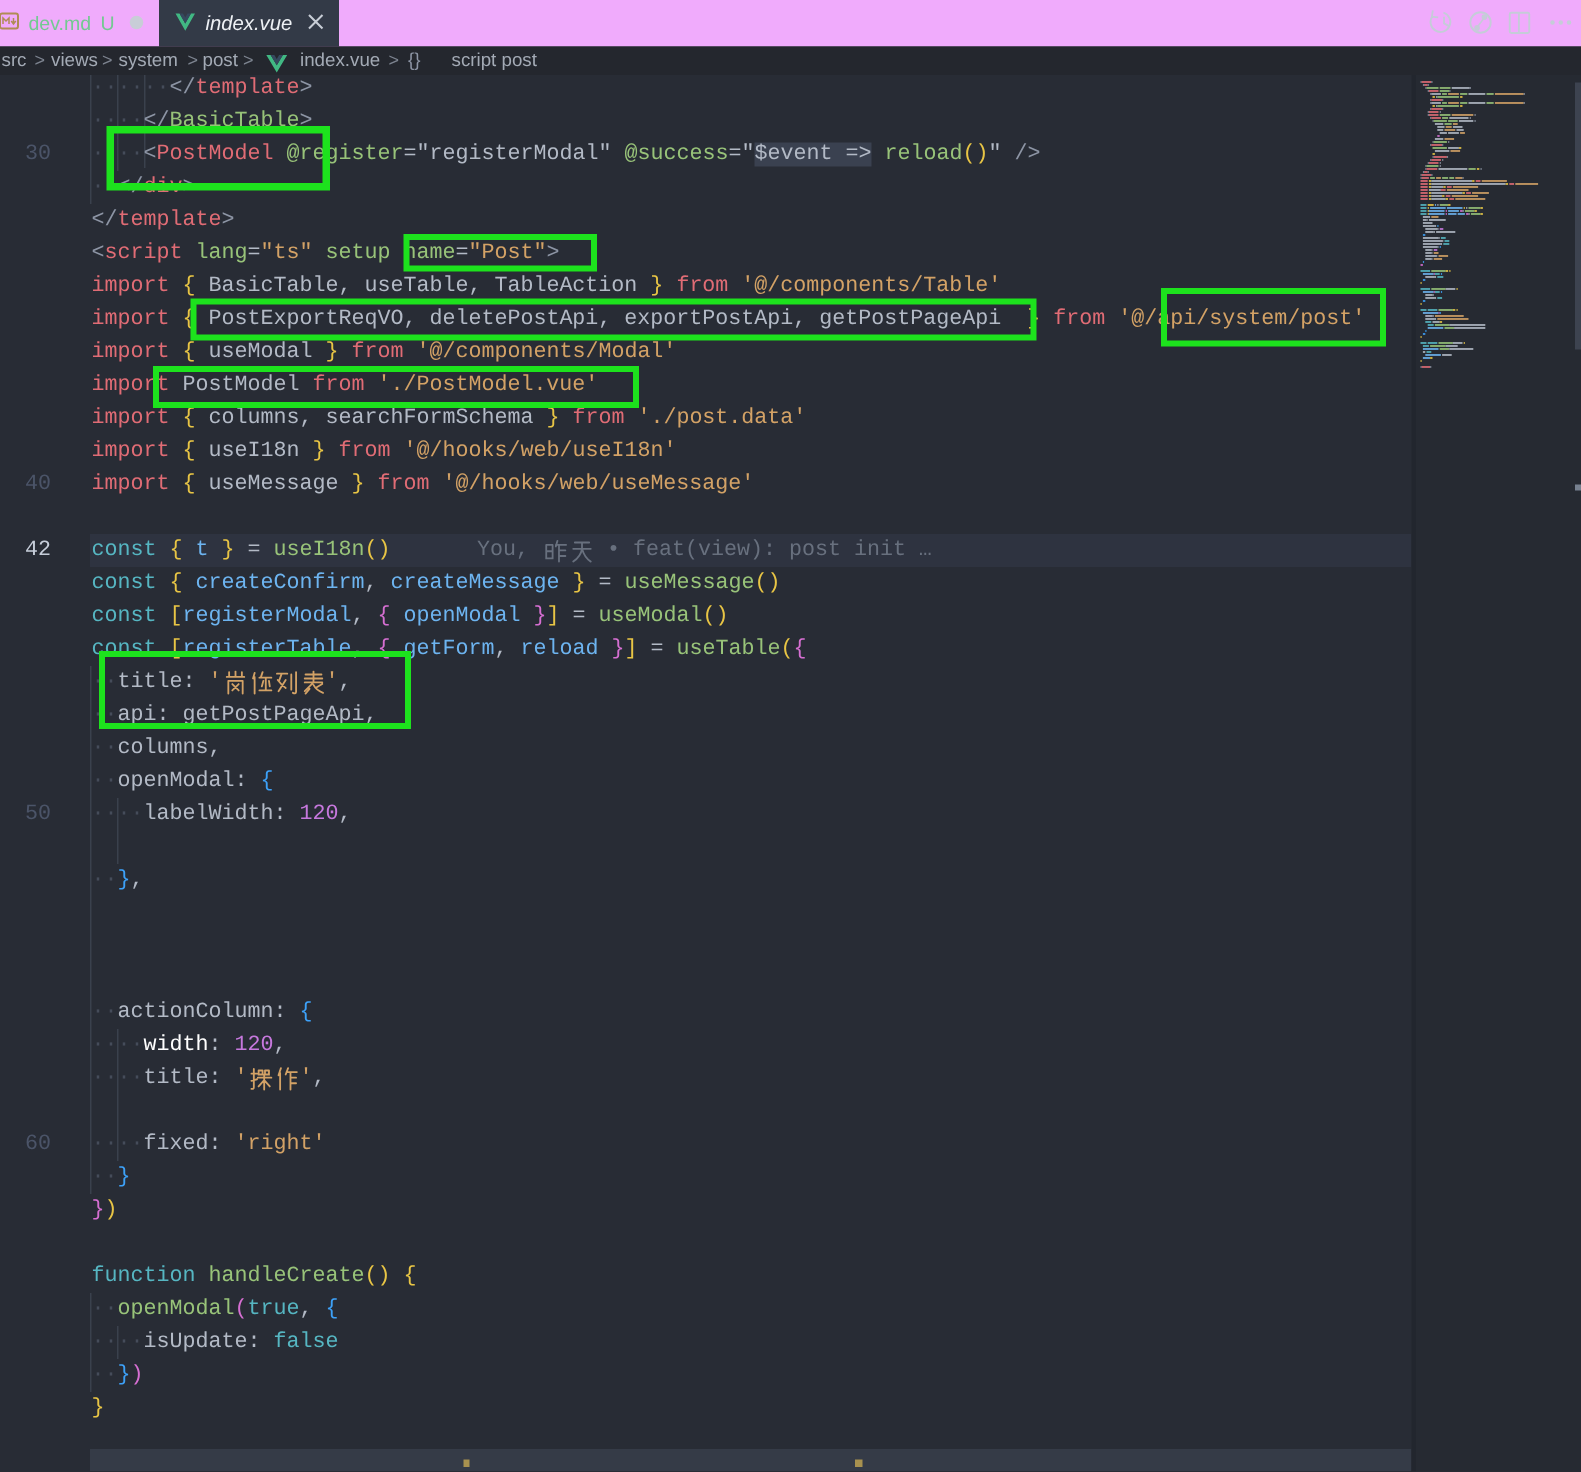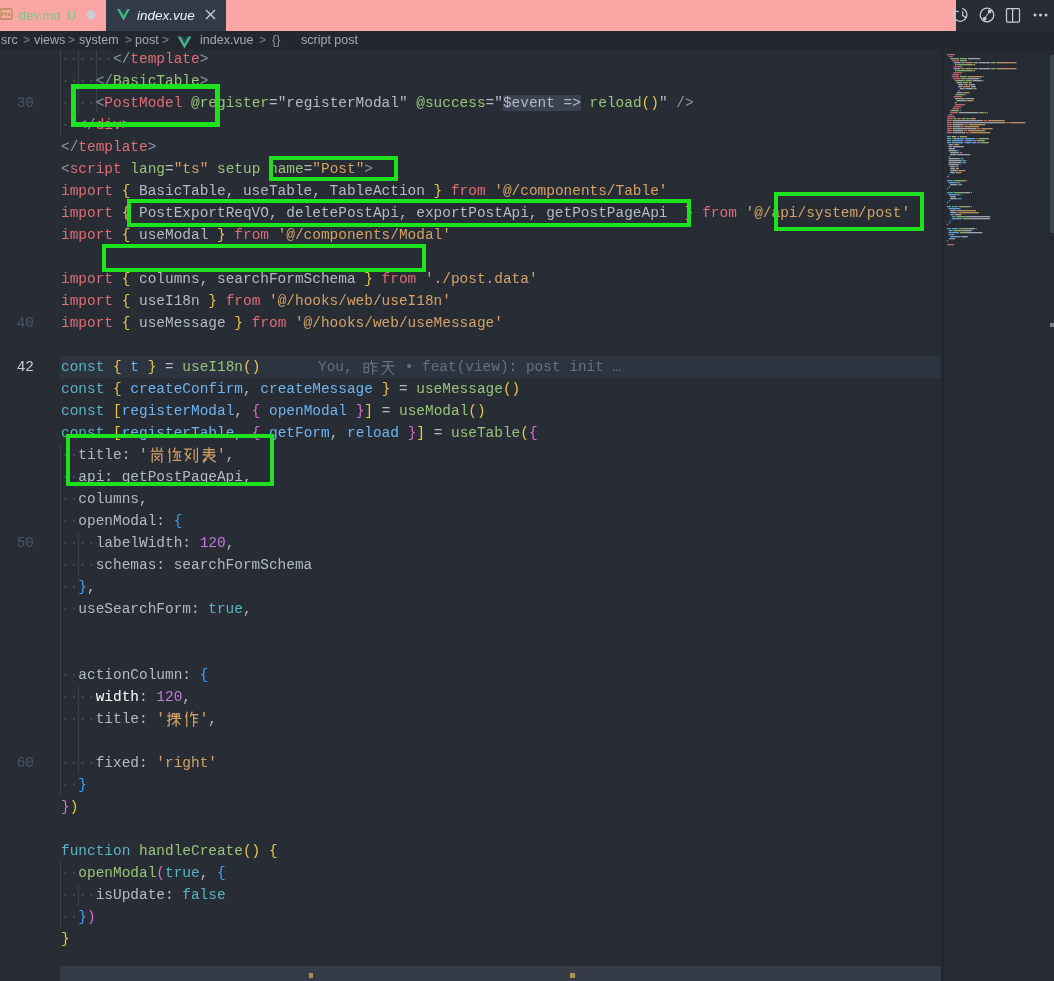--- a/index.html
+++ b/index.html
@@ -1,16 +1,16 @@
 <!DOCTYPE html>
 <html><head><meta charset="utf-8"><style>
 * {margin:0;padding:0;box-sizing:border-box}
 html,body {width:1054px;height:981px;background:#282c35;overflow:hidden;position:relative;
  font-family:"Liberation Mono",monospace}
-.tabbar {position:absolute;left:0;top:0;width:956px;height:31px;background:#fca5a5;z-index:20}
+.tabbar {position:absolute;left:0;top:0;width:1054px;height:31px;background:#f0abfc;z-index:20}
 .tab2 {position:absolute;left:106px;top:0;width:120px;height:31px;background:#333a47}
 .crumb {position:absolute;left:0;top:31px;width:1054px;height:19px;background:#24272e;z-index:20;
  color:#a3aab5;font-family:"Liberation Sans",sans-serif;font-size:12.5px;line-height:19px}
 .sep {position:absolute;color:#7d8490;font-size:12px}
 .ed {position:absolute;left:0;top:0;width:941px;height:981px;background:#282c35;overflow:hidden}
 .cl {position:absolute;left:61px;height:22px;line-height:22px;font-size:14.45px;white-space:pre;color:#b3bac6}
 .cj {display:inline-block;width:17.34px;height:22px;position:relative;vertical-align:top}
 .gn {position:absolute;left:0;width:34px;height:22px;line-height:22px;font-size:14.45px;text-align:right}
 .hline {position:absolute;left:60px;top:356px;width:881px;height:22px;background:#2e3340}
 .bbar {position:absolute;left:60px;top:966px;width:881px;height:15px;background:#353b47}
@@ -88,20 +88,21 @@
     <div class="gn" style="top:752px;color:#4b5468">60</div>
  <div class="cl" style="top:48px"><span style="color:#454c5a">······</span><span style="color:#8d95a5">&lt;/</span><span style="color:#e06c75">template</span><span style="color:#8d95a5">&gt;</span></div>
     <div class="cl" style="top:70px"><span style="color:#454c5a">····</span><span style="color:#8d95a5">&lt;/</span><span style="color:#98c379">BasicTable</span><span style="color:#8d95a5">&gt;</span></div>
     <div class="cl" style="top:92px"><span style="color:#454c5a">····</span><span style="color:#8d95a5">&lt;</span><span style="color:#e06c75">PostModel</span> <span style="color:#98c379">@register</span><span style="color:#b3bac6">=</span><span style="color:#b3bac6">"</span><span style="color:#b3bac6">registerModal</span><span style="color:#b3bac6">"</span> <span style="color:#98c379">@success</span><span style="color:#b3bac6">=</span><span style="color:#b3bac6">"</span><span style="background:#3a4150;color:#b3bac6">$event =&gt;</span> <span style="color:#98c379">reload</span><span style="color:#e8c545">()</span><span style="color:#b3bac6">"</span> <span style="color:#8d95a5">/&gt;</span></div>
     <div class="cl" style="top:114px"><span style="color:#454c5a">··</span><span style="color:#8d95a5">&lt;/</span><span style="color:#e06c75">div</span><span style="color:#8d95a5">&gt;</span></div>
     <div class="cl" style="top:136px"><span style="color:#8d95a5">&lt;/</span><span style="color:#e06c75">template</span><span style="color:#8d95a5">&gt;</span></div>
     <div class="cl" style="top:158px"><span style="color:#8d95a5">&lt;</span><span style="color:#e06c75">script</span> <span style="color:#98c379">lang</span><span style="color:#b3bac6">=</span><span style="color:#d3a266">"ts"</span> <span style="color:#98c379">setup</span> <span style="color:#98c379">name</span><span style="color:#b3bac6">=</span><span style="color:#d3a266">"Post"</span><span style="color:#8d95a5">&gt;</span></div>
     <div class="cl" style="top:180px"><span style="color:#e06c75">import</span> <span style="color:#e8c545">{</span><span style="color:#b3bac6"> BasicTable, useTable, TableAction </span><span style="color:#e8c545">}</span> <span style="color:#e06c75">from</span><span style="color:#d3a266"> '@/components/Table'</span></div>
     <div class="cl" style="top:202px"><span style="color:#e06c75">import</span> <span style="color:#e8c545">{</span><span style="color:#b3bac6"> PostExportReqVO, deletePostApi, exportPostApi, getPostPageApi  </span><span style="color:#e8c545">}</span> <span style="color:#e06c75">from</span><span style="color:#d3a266"> '@/api/system/post'</span></div>
     <div class="cl" style="top:224px"><span style="color:#e06c75">import</span> <span style="color:#e8c545">{</span><span style="color:#b3bac6"> useModal </span><span style="color:#e8c545">}</span> <span style="color:#e06c75">from</span><span style="color:#d3a266"> '@/components/Modal'</span></div>
+    <div class="cl" style="top:246px"><span style="color:#e06c75">import</span><span style="color:#b3bac6"> PostModel </span><span style="color:#e06c75">from</span><span style="color:#d3a266"> './PostModel.vue'</span></div>
     <div class="cl" style="top:268px"><span style="color:#e06c75">import</span> <span style="color:#e8c545">{</span><span style="color:#b3bac6"> columns, searchFormSchema </span><span style="color:#e8c545">}</span> <span style="color:#e06c75">from</span><span style="color:#d3a266"> './post.data'</span></div>
     <div class="cl" style="top:290px"><span style="color:#e06c75">import</span> <span style="color:#e8c545">{</span><span style="color:#b3bac6"> useI18n </span><span style="color:#e8c545">}</span> <span style="color:#e06c75">from</span><span style="color:#d3a266"> '@/hooks/web/useI18n'</span></div>
     <div class="cl" style="top:312px"><span style="color:#e06c75">import</span> <span style="color:#e8c545">{</span><span style="color:#b3bac6"> useMessage </span><span style="color:#e8c545">}</span> <span style="color:#e06c75">from</span><span style="color:#d3a266"> '@/hooks/web/useMessage'</span></div>
     <div class="cl" style="top:334px"></div>
     <div class="cl" style="top:356px"><span style="color:#56b6c2">const</span> <span style="color:#e8c545">{</span> <span style="color:#6db4f0">t</span> <span style="color:#e8c545">}</span><span style="color:#b3bac6"> = </span><span style="color:#98c379">useI18n</span><span style="color:#e8c545">()</span></div>
     <div class="cl" style="top:378px"><span style="color:#56b6c2">const</span> <span style="color:#e8c545">{</span> <span style="color:#6db4f0">createConfirm</span><span style="color:#b3bac6">, </span><span style="color:#6db4f0">createMessage</span> <span style="color:#e8c545">}</span><span style="color:#b3bac6"> = </span><span style="color:#98c379">useMessage</span><span style="color:#e8c545">()</span></div>
     <div class="cl" style="top:400px"><span style="color:#56b6c2">const</span> <span style="color:#e8c545">[</span><span style="color:#6db4f0">registerModal</span><span style="color:#b3bac6">, </span><span style="color:#d66fd2">{</span> <span style="color:#6db4f0">openModal</span> <span style="color:#d66fd2">}</span><span style="color:#e8c545">]</span><span style="color:#b3bac6"> = </span><span style="color:#98c379">useModal</span><span style="color:#e8c545">()</span></div>
     <div class="cl" style="top:422px"><span style="color:#56b6c2">const</span> <span style="color:#e8c545">[</span><span style="color:#6db4f0">registerTable</span><span style="color:#b3bac6">, </span><span style="color:#d66fd2">{</span> <span style="color:#6db4f0">getForm</span><span style="color:#b3bac6">, </span><span style="color:#6db4f0">reload</span> <span style="color:#d66fd2">}</span><span style="color:#e8c545">]</span><span style="color:#b3bac6"> = </span><span style="color:#98c379">useTable</span><span style="color:#e8c545">(</span><span style="color:#d66fd2">{</span></div>
     <div class="cl" style="top:444px"><span style="color:#454c5a">··</span><span style="color:#b3bac6">title</span><span style="color:#b3bac6">: </span><span style="color:#d3a266">'</span><span class="cj"><svg width="16" height="17" viewBox="0 0 14 16" style="position:absolute;left:1px;top:3px">
           <path d="M3,1 V4 M7,0.5 V4 M11,1 V4 M1.5,4 H12.5 M2.5,6.5 V14.5 M11.5,6.5 V14.5 M2.5,6.5 H11.5 M5,8.5 L9,12.5 M9,8.5 L5,12.5" fill="none" stroke="#d3a266" stroke-width="1.15" stroke-linecap="round"></path>
@@ -109,23 +110,21 @@
           <path d="M3,1.5 L2,5 M3,4 V14.5 M8,1 L7,4 M6,4.5 H13.5 M8.5,6.5 L7.5,10 M12,6.5 L12.5,10 M10,4.5 V12 M6,12.5 H13.5" fill="none" stroke="#d3a266" stroke-width="1.15" stroke-linecap="round"></path>
         </svg></span><span class="cj"><svg width="16" height="17" viewBox="0 0 14 16" style="position:absolute;left:1px;top:3px">
           <path d="M1,2 H7.5 M4,2 L2.5,6 M1.5,6 C3,8 5,10 6.5,11 M6.5,6 L2,13 M10,2.5 V12 M13,1 V13.5 C13,14.5 12,14.5 11,14" fill="none" stroke="#d3a266" stroke-width="1.15" stroke-linecap="round"></path>
         </svg></span><span class="cj"><svg width="16" height="17" viewBox="0 0 14 16" style="position:absolute;left:1px;top:3px">
           <path d="M7,0.5 V7.5 M2,2.5 H12 M1.5,5 H12.5 M1.5,7.5 H12.5 M7,7.5 L1.5,13 M7,9 C8,11 10.5,13 13,14 M4.5,11.5 L2,14.5 M9,10.5 L12.5,8.5" fill="none" stroke="#d3a266" stroke-width="1.15" stroke-linecap="round"></path>
         </svg></span><span style="color:#d3a266">'</span><span style="color:#b3bac6">,</span></div>
     <div class="cl" style="top:466px"><span style="color:#454c5a">··</span><span style="color:#b3bac6">api</span><span style="color:#b3bac6">: </span><span style="color:#b3bac6">getPostPageApi</span><span style="color:#b3bac6">,</span></div>
     <div class="cl" style="top:488px"><span style="color:#454c5a">··</span><span style="color:#b3bac6">columns</span><span style="color:#b3bac6">,</span></div>
     <div class="cl" style="top:510px"><span style="color:#454c5a">··</span><span style="color:#b3bac6">openModal</span><span style="color:#b3bac6">: </span><span style="color:#3da1f8">{</span></div>
     <div class="cl" style="top:532px"><span style="color:#454c5a">····</span><span style="color:#b3bac6">labelWidth</span><span style="color:#b3bac6">: </span><span style="color:#c678dd">120</span><span style="color:#b3bac6">,</span></div>
-    <div class="cl" style="top:554px"><span style="color:#454c5a">····</span><span style="color:#b3bac6">schemas</span><span style="color:#b3bac6">: </span><span style="color:#b3bac6">searchFormSchema</span></div>
     <div class="cl" style="top:576px"><span style="color:#454c5a">··</span><span style="color:#3da1f8">}</span><span style="color:#b3bac6">,</span></div>
-    <div class="cl" style="top:598px"><span style="color:#454c5a">··</span><span style="color:#b3bac6">useSearchForm</span><span style="color:#b3bac6">: </span><span style="color:#56b6c2">true</span><span style="color:#b3bac6">,</span></div>
     <div class="cl" style="top:664px"><span style="color:#454c5a">··</span><span style="color:#b3bac6">actionColumn</span><span style="color:#b3bac6">: </span><span style="color:#3da1f8">{</span></div>
     <div class="cl" style="top:686px"><span style="color:#454c5a">····</span><span style="color:#ffffff">width</span><span style="color:#b3bac6">: </span><span style="color:#c678dd">120</span><span style="color:#b3bac6">,</span></div>
     <div class="cl" style="top:708px"><span style="color:#454c5a">····</span><span style="color:#b3bac6">title</span><span style="color:#b3bac6">: </span><span style="color:#d3a266">'</span><span class="cj"><svg width="16" height="17" viewBox="0 0 14 16" style="position:absolute;left:1px;top:3px">
           <path d="M2.5,1.5 V13 C2.5,14 2,14.2 1,14 M1,4.5 H4.5 M1,9 L4.5,8 M5.5,2.5 H8 M5.5,2.5 V5 H8 V2.5 M9.5,2.5 H12 M9.5,2.5 V5 H12 V2.5 M5,7 H13.5 M9,5 V14.5 M9,8.5 L5.5,12.5 M9,8.5 L12.5,12.5" fill="none" stroke="#d3a266" stroke-width="1.15" stroke-linecap="round"></path>
         </svg></span><span class="cj"><svg width="16" height="17" viewBox="0 0 14 16" style="position:absolute;left:1px;top:3px">
           <path d="M3.5,1 L2,5.5 M3,4 V14.5 M8,1 L6.5,5 M7,3.5 H13.5 M9.5,3.5 V14.5 M9.5,7 H13 M9.5,10.5 H13" fill="none" stroke="#d3a266" stroke-width="1.15" stroke-linecap="round"></path>
         </svg></span><span style="color:#d3a266">'</span><span style="color:#b3bac6">,</span></div>
     <div class="cl" style="top:752px"><span style="color:#454c5a">····</span><span style="color:#b3bac6">fixed</span><span style="color:#b3bac6">: </span><span style="color:#d3a266">'right'</span></div>
     <div class="cl" style="top:774px"><span style="color:#454c5a">··</span><span style="color:#3da1f8">}</span></div>
     <div class="cl" style="top:796px"><span style="color:#d66fd2">}</span><span style="color:#e8c545">)</span></div>

